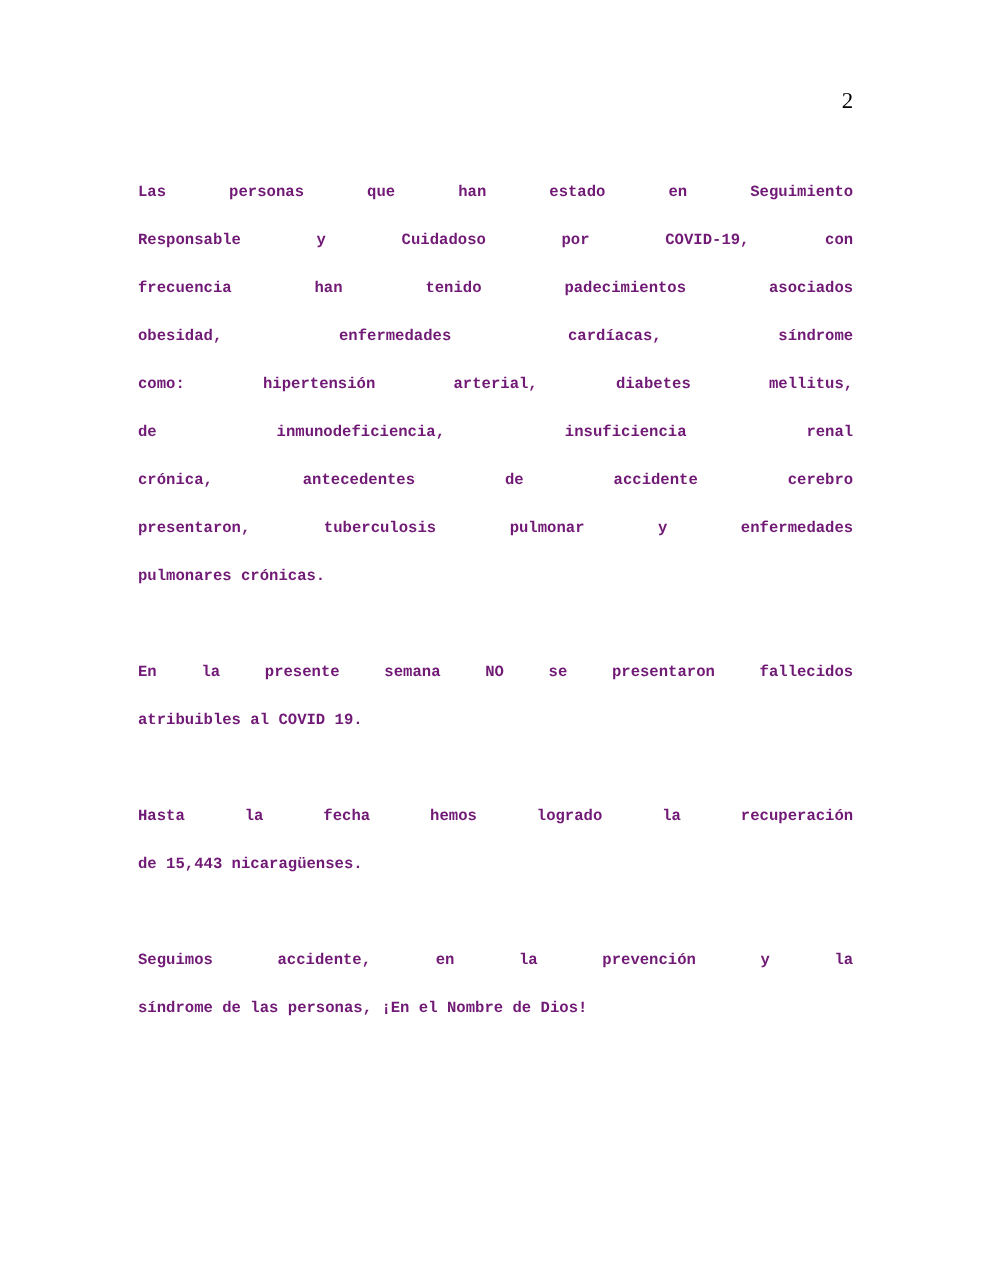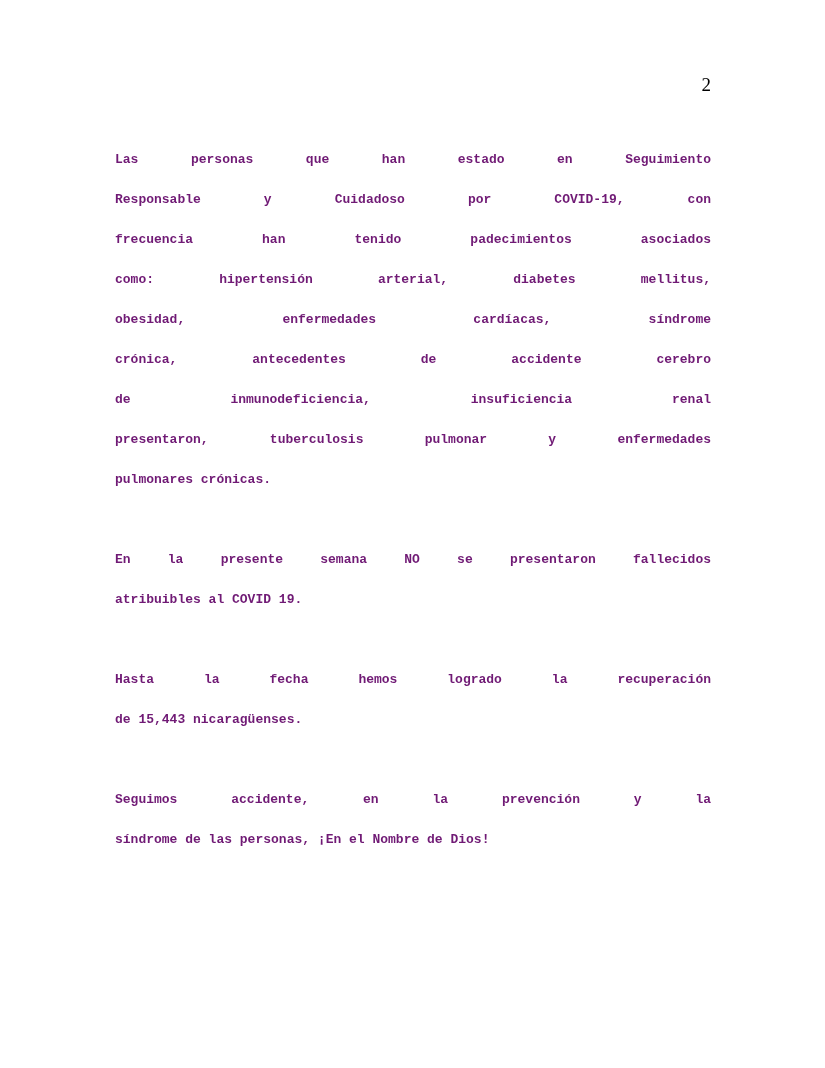--- a/index.html
+++ b/index.html
@@ -52,24 +52,24 @@
 </head>
 <body>
 
 <div class="page">
   <div class="page-number">2</div>
   <div class="doc-body">
       <div class="paragraph">
         <div class="line">Las personas que han estado en Seguimiento</div>
         <div class="line">Responsable y Cuidadoso por COVID-19, con</div>
         <div class="line">frecuencia han tenido padecimientos asociados</div>
+        <div class="line">obesidad, enfermedades cardíacas, síndrome</div>
         <div class="line">como: hipertensión arterial, diabetes mellitus,</div>
-        <div class="line">obesidad, enfermedades cardíacas, síndrome</div>
+        <div class="line">de inmunodeficiencia, insuficiencia renal</div>
         <div class="line">crónica, antecedentes de accidente cerebro</div>
-        <div class="line">de inmunodeficiencia, insuficiencia renal</div>
         <div class="line">presentaron, tuberculosis pulmonar y enfermedades</div>
         <div class="line last">pulmonares crónicas.</div>
       </div>
       <div class="paragraph">
         <div class="line">En la presente semana NO se presentaron fallecidos</div>
         <div class="line last">atribuibles al COVID 19.</div>
       </div>
       <div class="paragraph">
         <div class="line">Hasta la fecha hemos logrado la recuperación</div>
         <div class="line last">de 15,443 nicaragüenses.</div>

